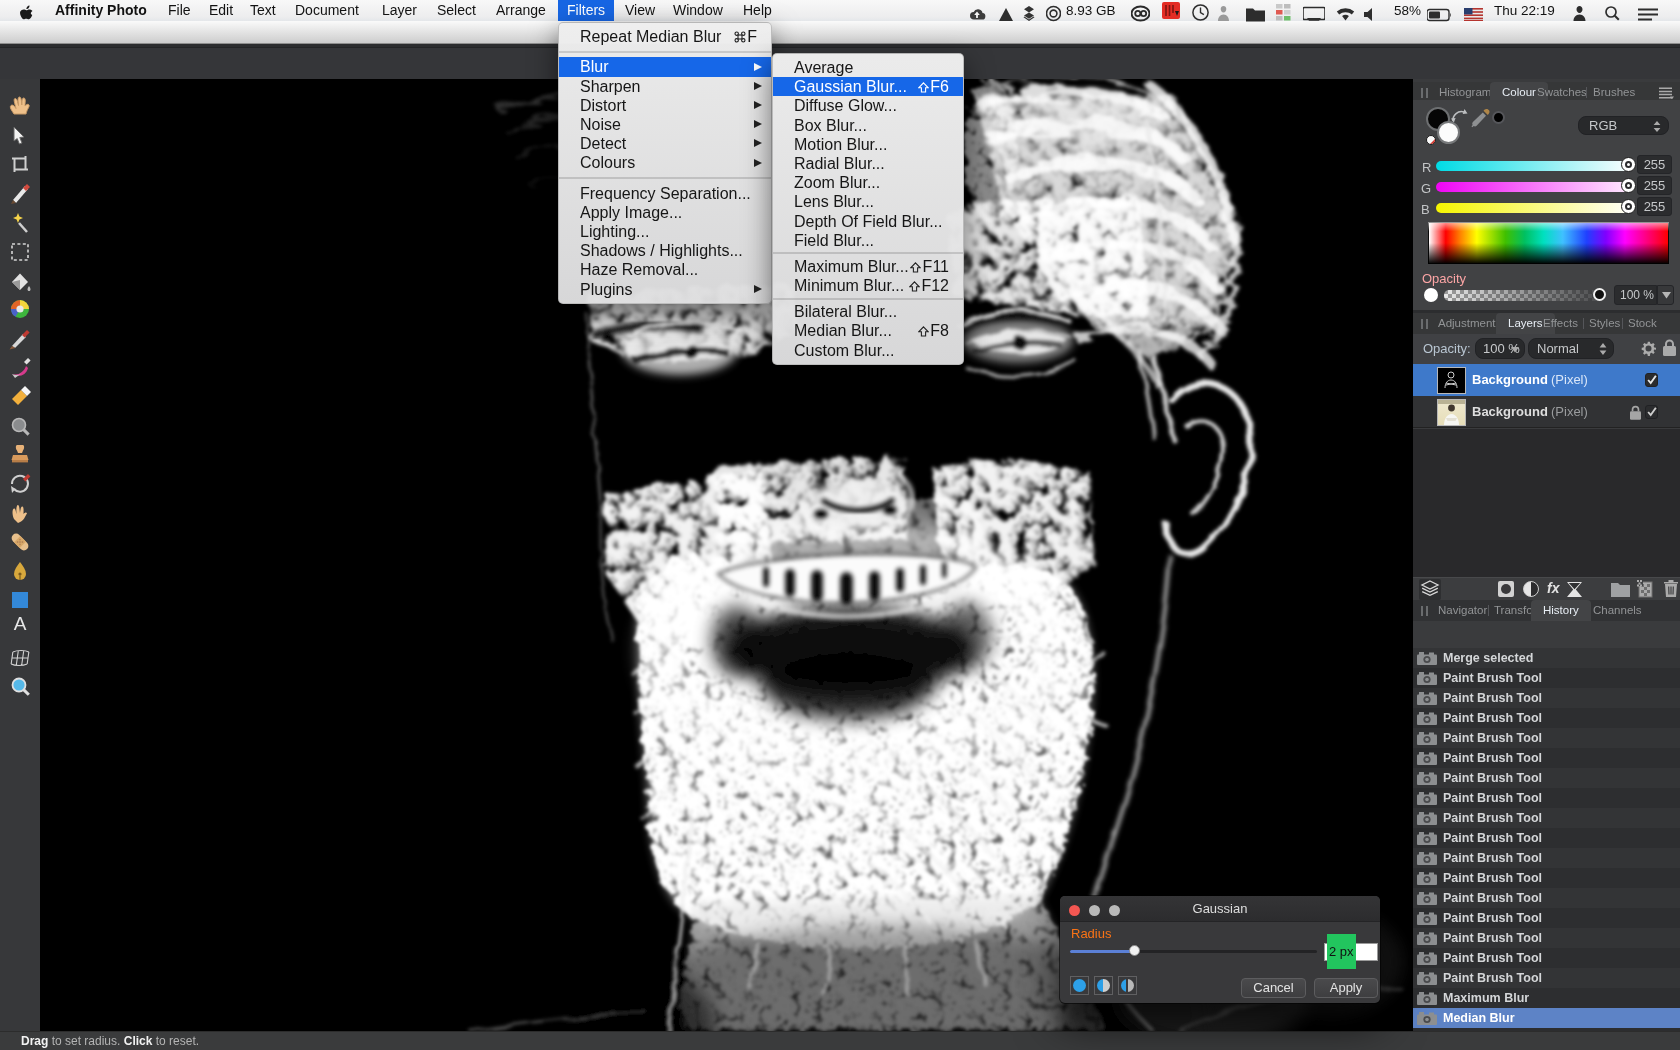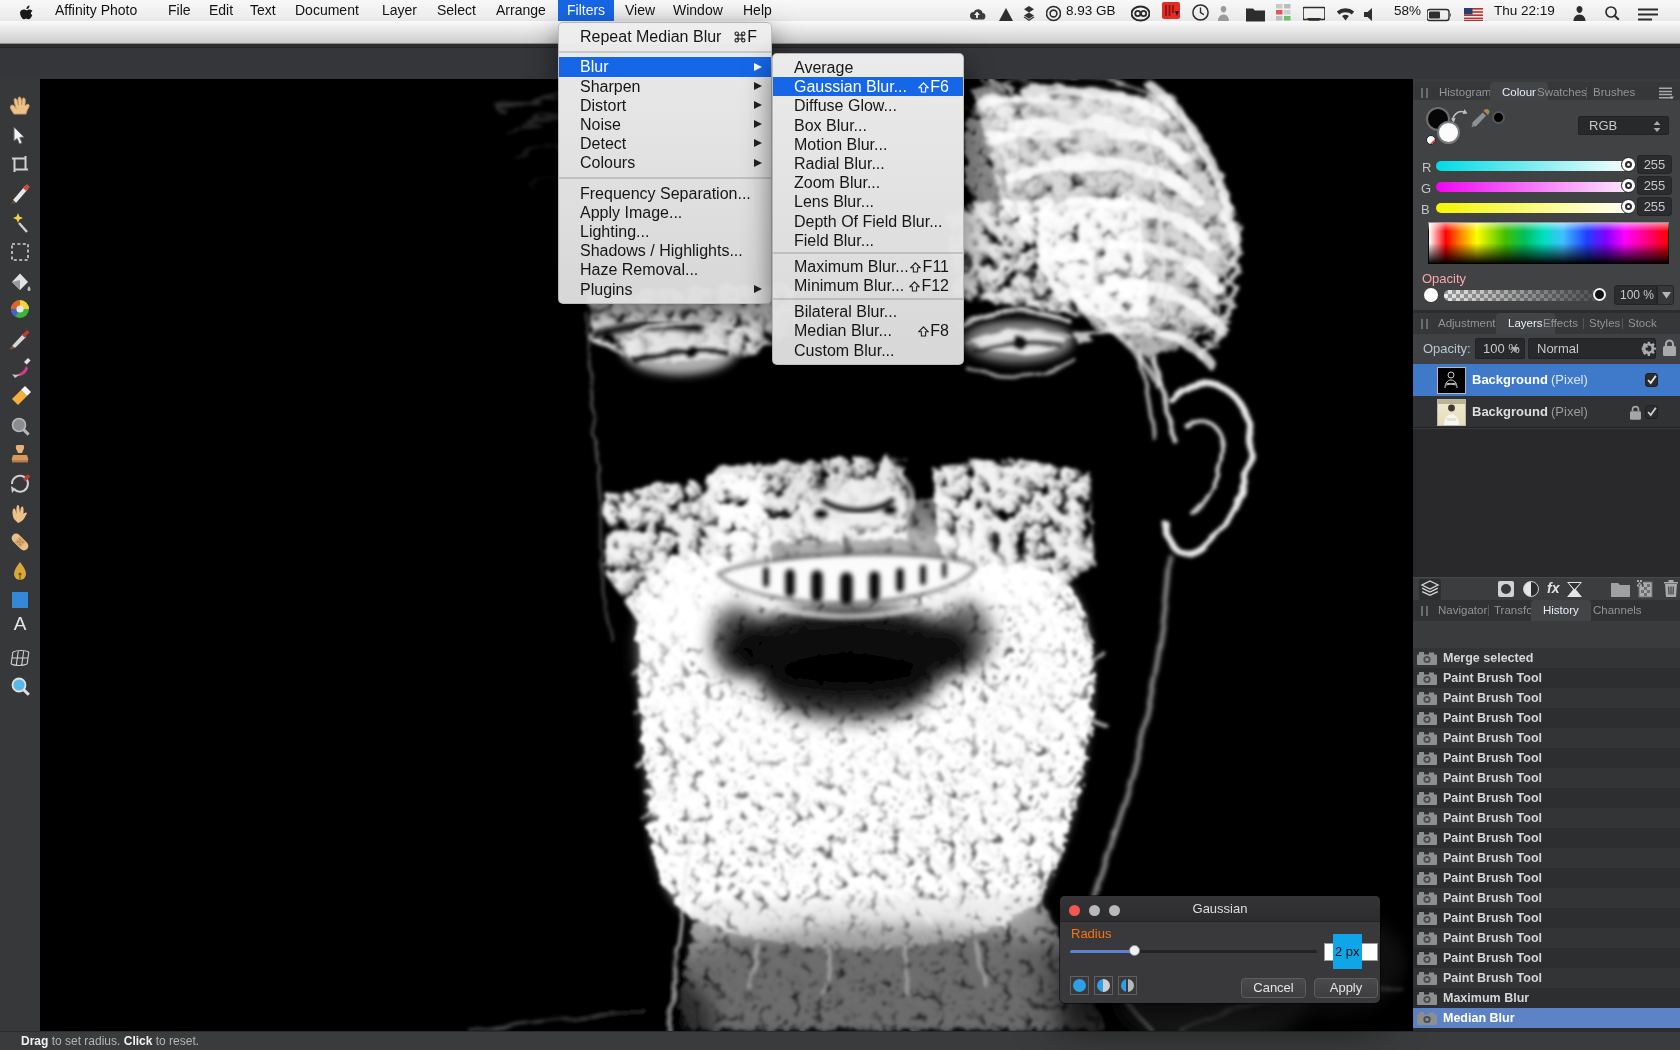--- a/index.html
+++ b/index.html
@@ -32,21 +32,21 @@
 
   
   #rightpanel { position:absolute; top:79px; left:1413px; width:267px; height:952px; background:#3a3b3d; overflow:hidden;
     color:#c9c9c9; font-size:13px; }
   .tabbar { position:absolute; left:0; width:267px; height:21px; background:#363738; color:#929496; font-size:11.5px; }
   .tab { position:absolute; top:0; height:21px; line-height:21px; }
   .tabactive { background:#434446; border-radius:4px 4px 0 0; color:#e8eef5; padding:0 12px; }
   .tsep { position:absolute; top:5px; width:1px; height:11px; background:#55565a; }
   .grip { position:absolute; left:8px; top:6px; width:7px; height:10px;
     border-left:2px solid #6a6c6e; border-right:2px solid #6a6c6e; }
-  .dd { position:absolute; background:#28292b; border:1px solid #212225; border-radius:2px; color:#c6c8ca; }
+  .dd { position:absolute; background:#28292b; border:1px solid #212225; border-radius:8px; color:#c6c8ca; }
   .valbox { position:absolute; background:#2b2c2e; border:1px solid #242528; border-radius:3px; color:#c6c8ca; }
 
   
   #statusbar { position:absolute; top:1031px; left:0; width:1680px; height:19px; background:#3a3b3c;
     border-top:1px solid #2c2c2c; color:#b4b4b4; font-size:12px; line-height:18px; }
 
   
   .menu { position:absolute; background:linear-gradient(rgba(238,238,238,.99), rgba(222,222,223,.97));
     border:1px solid rgba(150,150,150,.55); border-radius:5px;
     box-shadow:0 10px 28px rgba(0,0,0,.55); z-index:60; font-size:16px; color:#161616; padding:4px 0; }
@@ -386,21 +386,21 @@
           <circle r="6.5" fill="#55b8e8"></circle>
           <circle r="6.5" fill="none" stroke="#e0e0e0" stroke-width="1.8"></circle>
           <path stroke="#e0e0e0" stroke-width="3" d="m4.6 4.6 5.2 5.2"></path>
         </g>
     </svg>
   </div>
   <div id="menubar">
     <svg class="mbitem" style="left:20px;top:3px;" width="15" height="16" viewBox="0 0 15 16">
       <path fill="#1a1a1a" d="M10.7 8.6c0-2 1.7-3 1.8-3.1-1-1.4-2.5-1.6-3-1.6-1.3-.1-2.5.75-3.1.75-.6 0-1.6-.73-2.7-.7C2.3 4 1 4.8.3 6-.2 7 0 9.4 1.3 11.6c.65 1 1.4 2.2 2.4 2.15 1-.04 1.35-.62 2.5-.62s1.5.62 2.6.6c1.05-.02 1.72-1 2.36-2 .75-1.15 1.05-2.26 1.07-2.32-.02-.01-2.05-.8-2.1-2.8zM8.7 2.6c.55-.67.9-1.6.8-2.6-.77.03-1.7.52-2.3 1.18-.5.58-.94 1.53-.82 2.43.86.07 1.76-.44 2.32-1.1z"></path>
     </svg>
-    <span class="mbitem" style="left:55px;font-weight:normal;">Affinity Photo</span>
+    <span class="mbitem" style="left:55px;font-weight:bold;">Affinity Photo</span>
     <span class="mbitem" style="left:168px;">File</span>
     <span class="mbitem" style="left:209px;">Edit</span>
     <span class="mbitem" style="left:250px;">Text</span>
     <span class="mbitem" style="left:295px;">Document</span>
     <span class="mbitem" style="left:382px;">Layer</span>
     <span class="mbitem" style="left:437px;">Select</span>
     <span class="mbitem" style="left:496px;">Arrange</span>
     <span class="mbitem" id="mb-filters" style="left:558px;">Filters</span>
     <span class="mbitem" style="left:625px;">View</span>
     <span class="mbitem" style="left:673px;">Window</span>
@@ -575,21 +575,21 @@
       <span class="tab" style="left:176px;">Styles</span>
       <div class="tsep" style="left:209px;"></div>
       <span class="tab" style="left:215px;">Stock</span>
     </div>
     <div class="abs" style="top:255px;left:0;width:267px;height:30px;background:#404144;">
       <span class="abs" style="left:10px;top:7px;color:#b9c6d2;">Opacity:</span>
       <div class="dd" style="left:62px;top:4px;width:50px;height:21px;line-height:19px;"><span style="margin-left:7px;">100 %</span>
         <svg class="abs" style="right:5px;top:8px;" width="8" height="6" viewBox="0 0 8 6">
             <path fill="#aaa" d="M0 0h8L4 5.5z"></path>
           </svg></div>
-      <div class="dd" style="left:115px;top:4px;width:128px;height:21px;line-height:19px;"><span style="margin-left:8px;">Normal</span>
+      <div class="dd" style="left:115px;top:4px;width:86px;height:21px;line-height:19px;"><span style="margin-left:8px;">Normal</span>
         <svg class="abs" style="right:6px;top:4px;" width="8" height="12" viewBox="0 0 8 12">
             <path fill="#aaa" d="M4 0l3.4 4.5H.6zM4 12 .6 7.5h6.8z"></path>
           </svg></div>
       <svg class="abs" style="left:227px;top:6px;" width="17" height="17" viewBox="0 0 17 17">
           <path fill="#ababab" d="M8.5 5.5a3 3 0 1 0 0 6 3 3 0 0 0 0-6zm7.5 4.2-1.8-.3a5.6 5.6 0 0 1-.6 1.5l1.1 1.5-1.5 1.5-1.5-1.1a5.6 5.6 0 0 1-1.5.6L9.9 16H7.8l-.3-1.8a5.6 5.6 0 0 1-1.5-.6l-1.5 1.1L3 13.2l1.1-1.5a5.6 5.6 0 0 1-.6-1.5L1.7 9.9V7.8l1.8-.3a5.6 5.6 0 0 1 .6-1.5L3 4.5 4.5 3l1.5 1.1c.5-.26 1-.47 1.5-.6L7.8 1.7h2.1l.3 1.8c.53.13 1.03.34 1.5.6L13.2 3l1.5 1.5-1.1 1.5c.26.47.47.97.6 1.5l1.8.3z"></path>
         </svg>
       <svg class="abs" style="left:250px;top:5px;" width="13" height="17" viewBox="0 0 13 17">
           <rect x="0" y="7" width="13" height="10" rx="1.5" fill="#aaa"></rect>
           <path d="M3 7V5a3.5 3.5 0 0 1 7 0v2" fill="none" stroke="#aaa" stroke-width="2"></path>
         </svg>
@@ -888,21 +888,21 @@
   <div id="dialog">
     <div id="dlg-title">Gaussian</div>
     <div style="position:absolute;top:9px;left:9px;width:11px;height:11px;border-radius:50%;background:#f45752;"></div>
     <div style="position:absolute;top:9px;left:29px;width:11px;height:11px;border-radius:50%;background:#b9b9b9;"></div>
     <div style="position:absolute;top:9px;left:49px;width:11px;height:11px;border-radius:50%;background:#b9b9b9;"></div>
     <div style="position:absolute;top:30px;left:11px;font-size:13px;color:#f97316;">Radius</div>
     <div style="position:absolute;top:54px;left:10px;width:247px;height:3px;background:#232325;border-radius:2px;"></div>
     <div style="position:absolute;top:54px;left:10px;width:65px;height:3px;background:#5b80d6;border-radius:2px;"></div>
     <div style="position:absolute;top:49px;left:69px;width:11px;height:11px;border-radius:50%;background:#f2f2f2;border:1px solid #8a8a8a;"></div>
     <div style="position:absolute;top:47px;left:264px;width:54px;height:18px;background:#fff;border:1px solid #9a9a9a;font-size:13px;color:#111;line-height:16px;">
-      <span style="background:#0ea5e9;padding:10px 2px;margin-left:8px;">2 px</span></div>
+      <span style="background:#22c55e;padding:10px 2px;margin-left:2px;">2 px</span></div>
 
     <div style="position:absolute;top:80px;left:10px;width:19px;height:19px;border:1px solid #606062;background:#39393b;">
       <div style="position:absolute;top:2px;left:2px;width:13px;height:13px;border-radius:50%;background:#2da0e8;"></div>
       </div>
     <div style="position:absolute;top:80px;left:34px;width:19px;height:19px;border:1px solid #606062;background:#39393b;">
       <div style="position:absolute;top:2px;left:2px;width:13px;height:13px;border-radius:50%;background:linear-gradient(90deg,#2da0e8 50%,#cfcfcf 50%);"></div>
       </div>
     <div style="position:absolute;top:80px;left:58px;width:19px;height:19px;border:1px solid #606062;background:#39393b;">
       <div style="position:absolute;top:2px;left:2px;width:13px;height:13px;border-radius:50%;background:linear-gradient(90deg,#2da0e8 38%,#39393b 38%,#39393b 55%,#b9b9b9 55%);"></div>
       </div>

